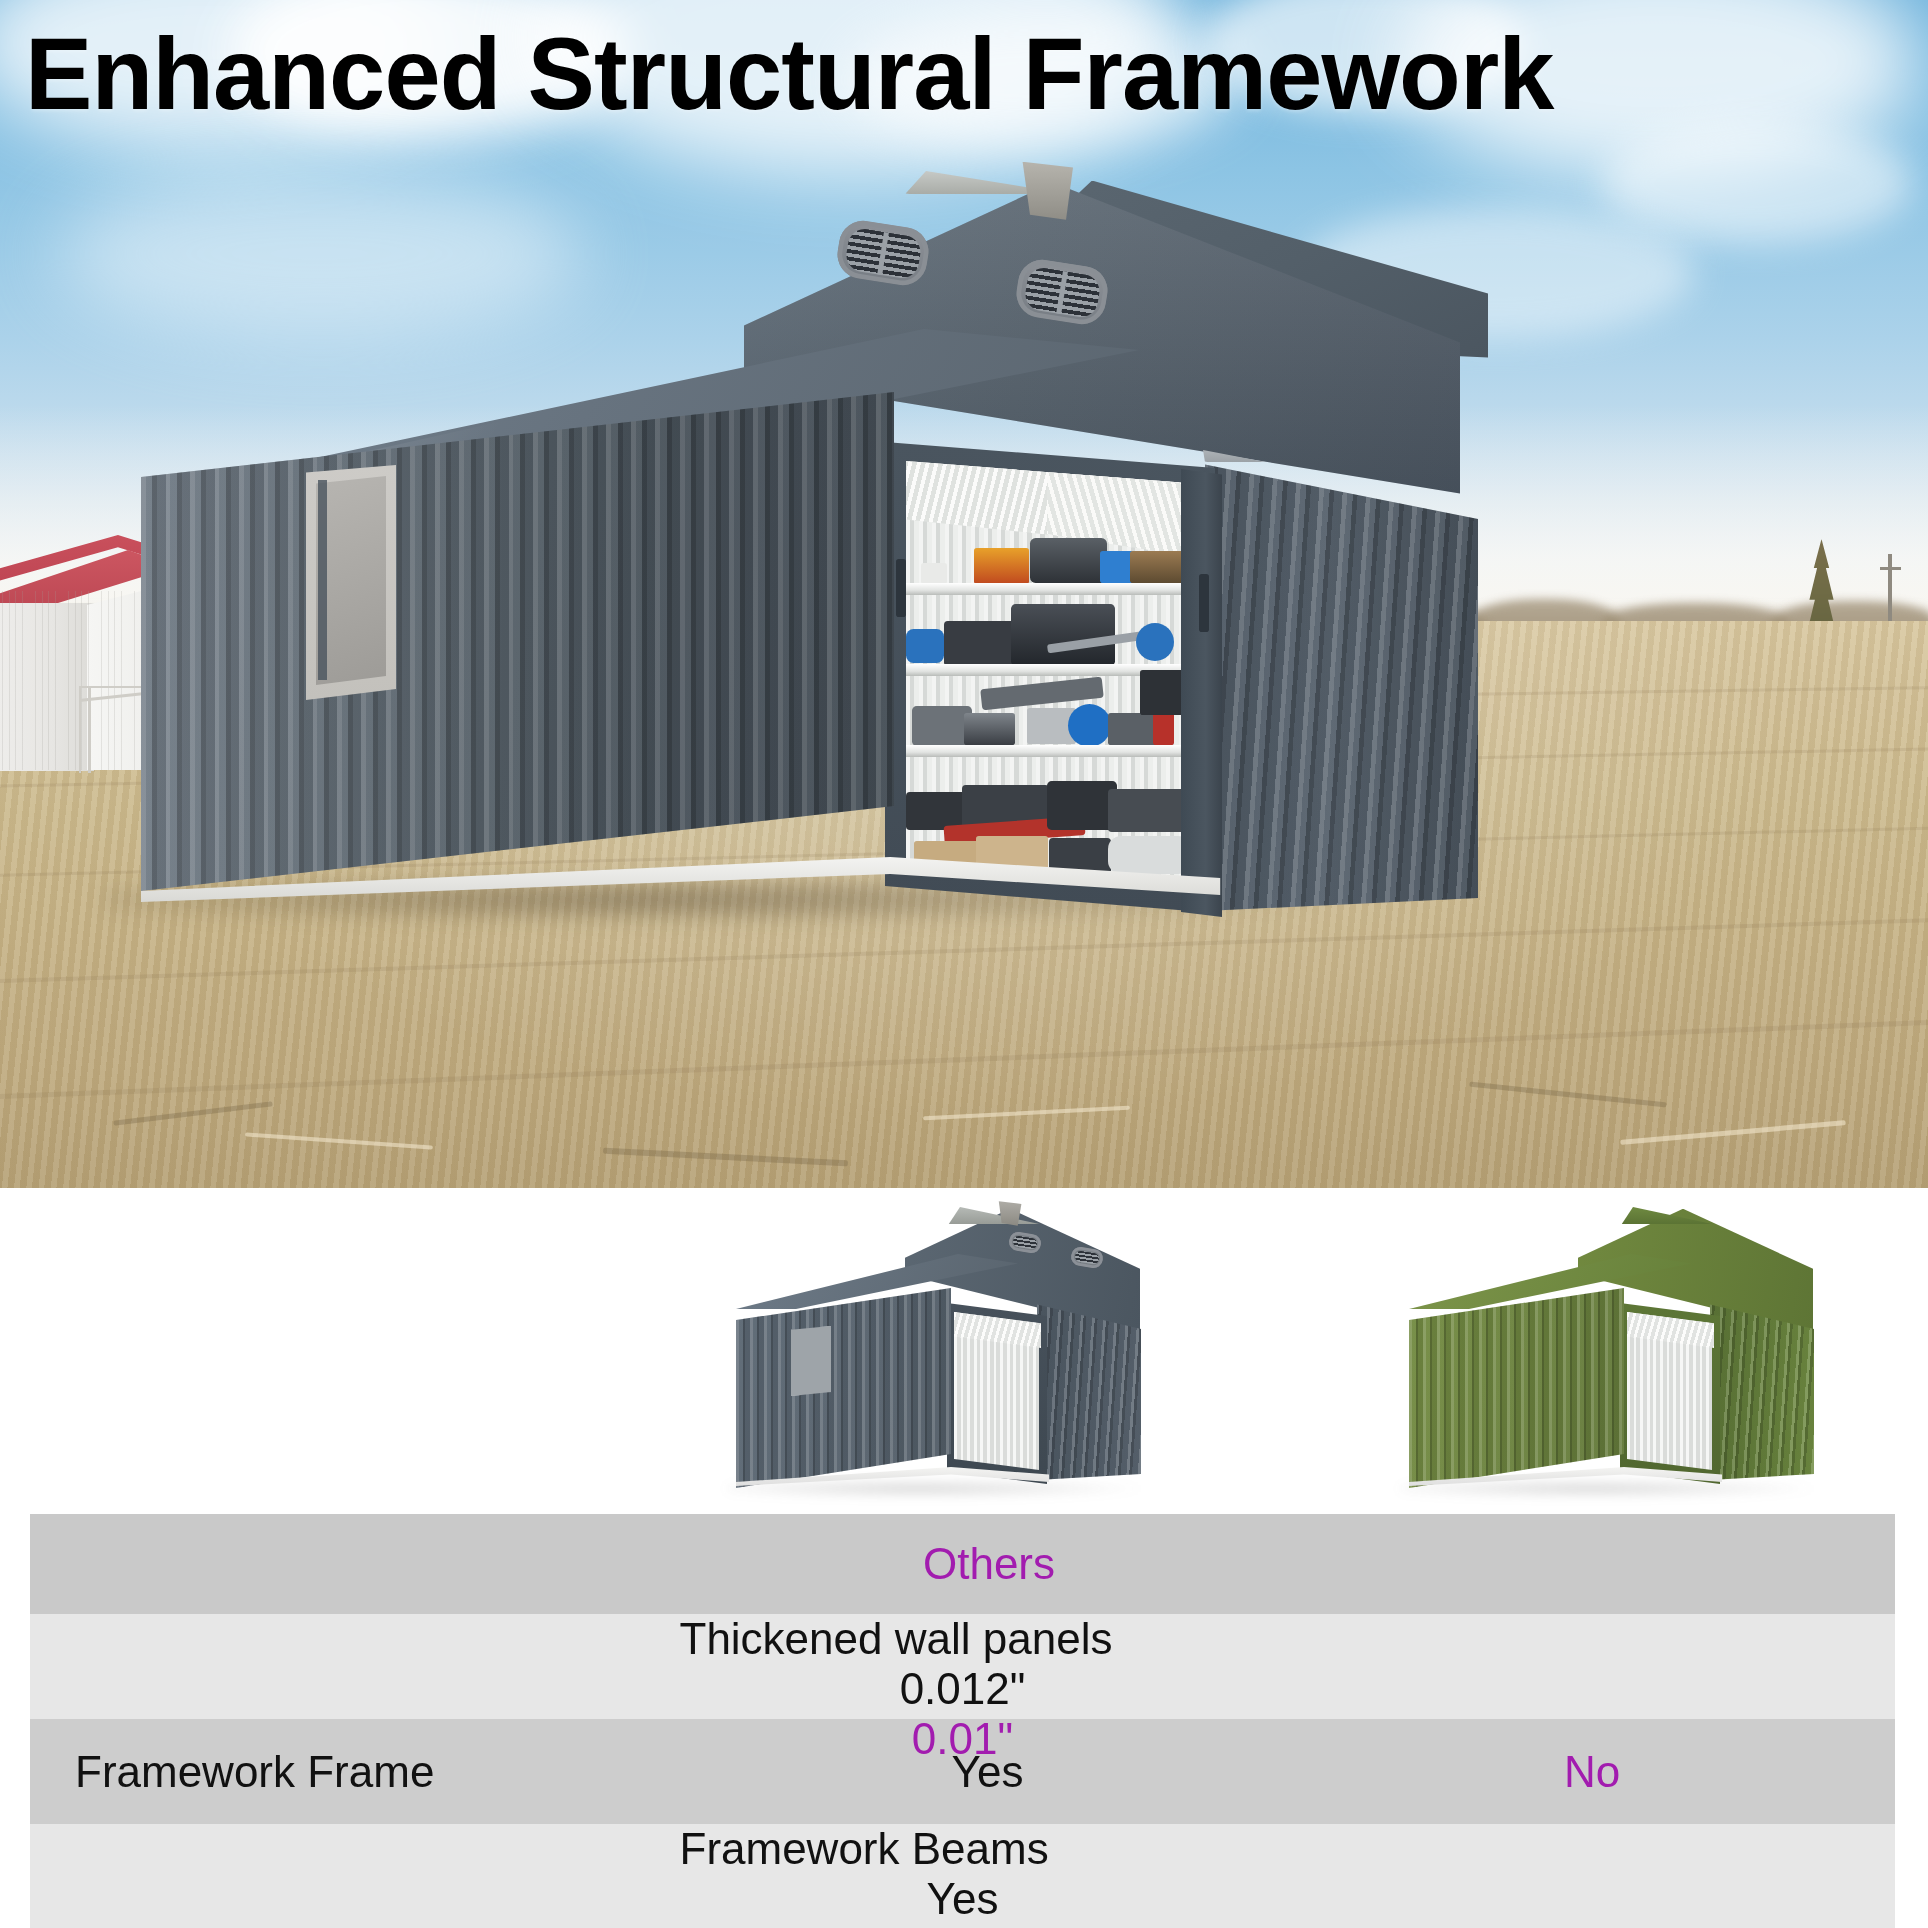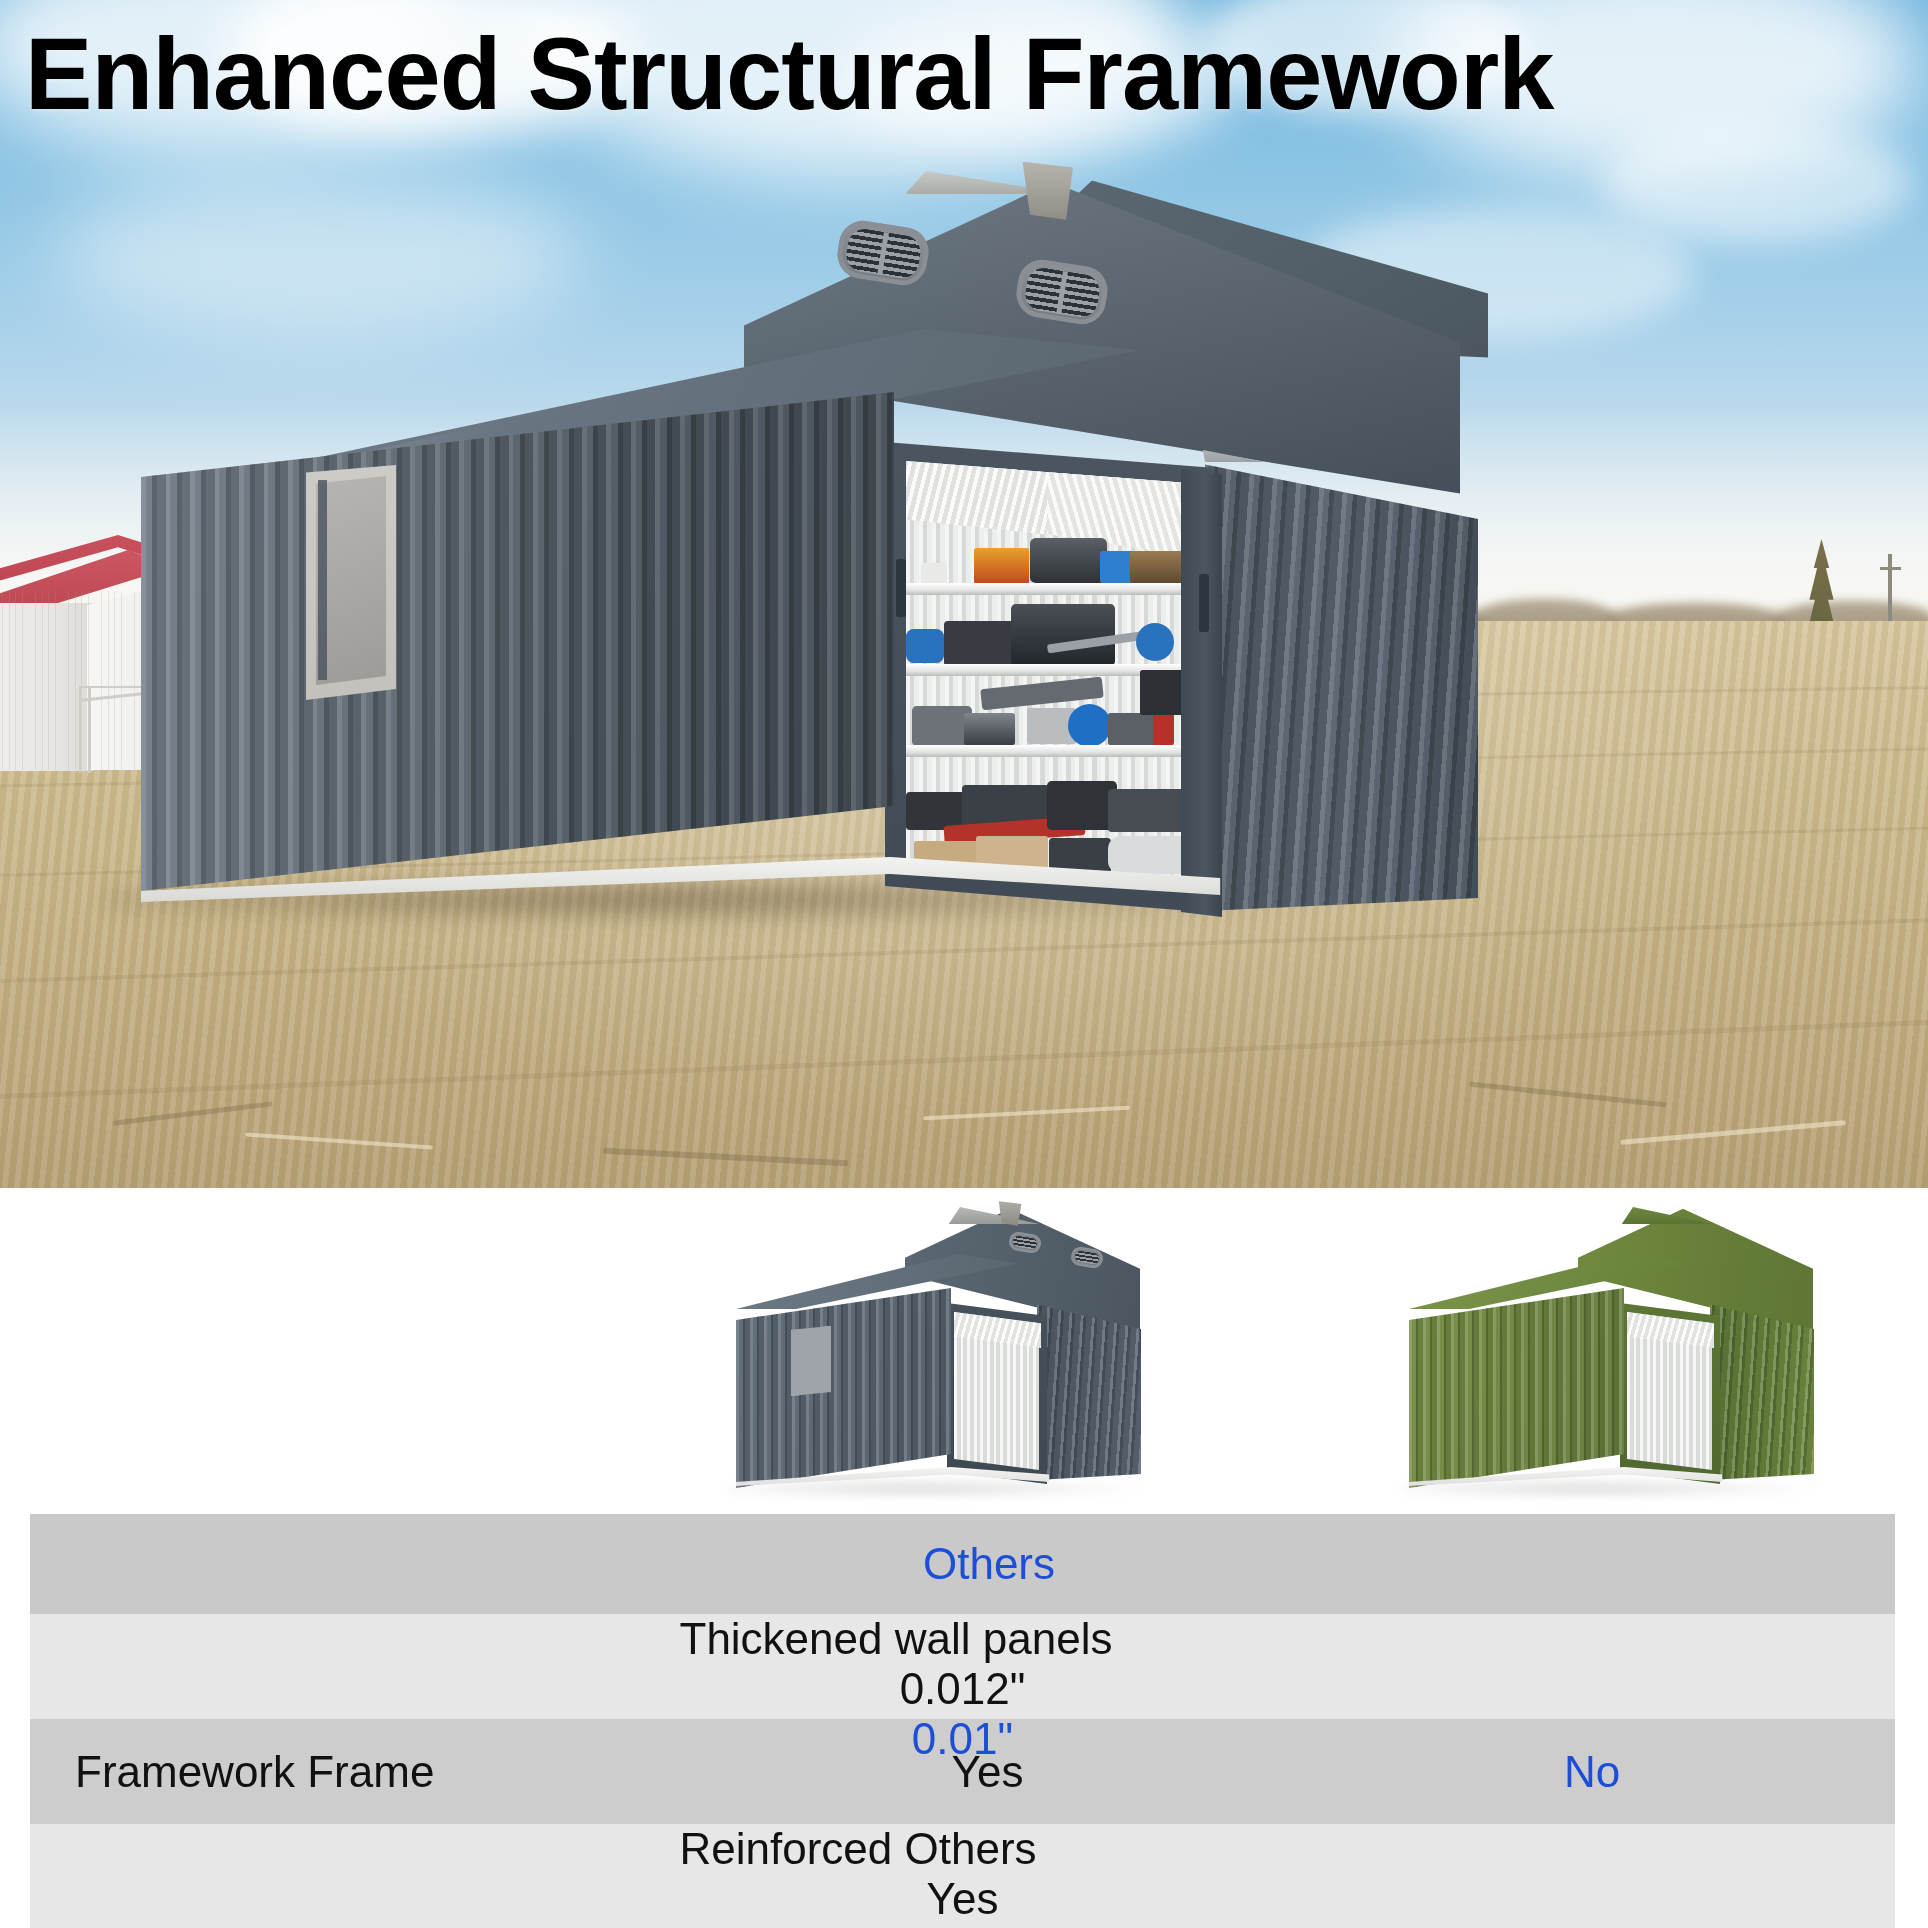--- a/index.html
+++ b/index.html
@@ -231,21 +231,21 @@
 
   
   .tbl{position:absolute;left:30px;top:1514px;width:1865px;}
   .trow{display:flex;align-items:center;width:100%;box-sizing:border-box;}
   .trow.head{height:100px;background:#c9c9c9;}
   .trow.alt{background:#e7e7e7;flex-direction:column;}
   .trow.dark{background:#cdcdcd;}
   .trow.body{height:105px;}
   .c0{width:656px;padding-left:45px;box-sizing:border-box;font-size:44px;color:#111;}
   .c1{width:603px;text-align:center;font-size:44px;color:#111;}
-  .c2{width:606px;text-align:center;font-size:44px;color:#1d4ed8;}
+  .c2{width:606px;text-align:center;font-size:44px;color:#a21caf;}
   .trow.head .c1,.trow.head .c2{font-size:44px;}
 </style>
 </head>
 <body>
 
 <div id="page">
 
   <div class="hero">
 
     <div class="sky"></div>
@@ -432,20 +432,20 @@
       <div class="c2">0.01"</div>
     </div>
 
     <div class="trow body dark">
       <div class="c0">Framework Frame</div>
       <div class="c1">Yes</div>
       <div class="c2">No</div>
     </div>
 
     <div class="trow body alt" style="height:122px;">
-      <div class="c0">Reinforced Others</div>
+      <div class="c0">Framework Beams</div>
       <div class="c1">Yes</div>
       <div class="c2">No</div>
     </div>
   </div>
 
 </div>
 
 
 </body></html>

